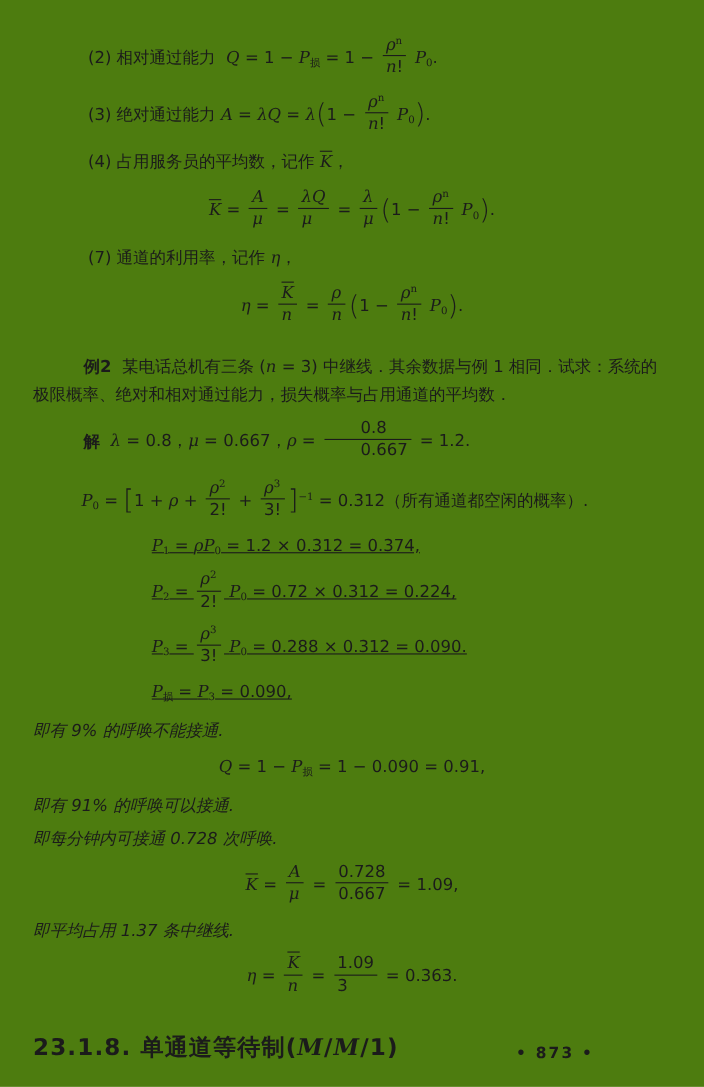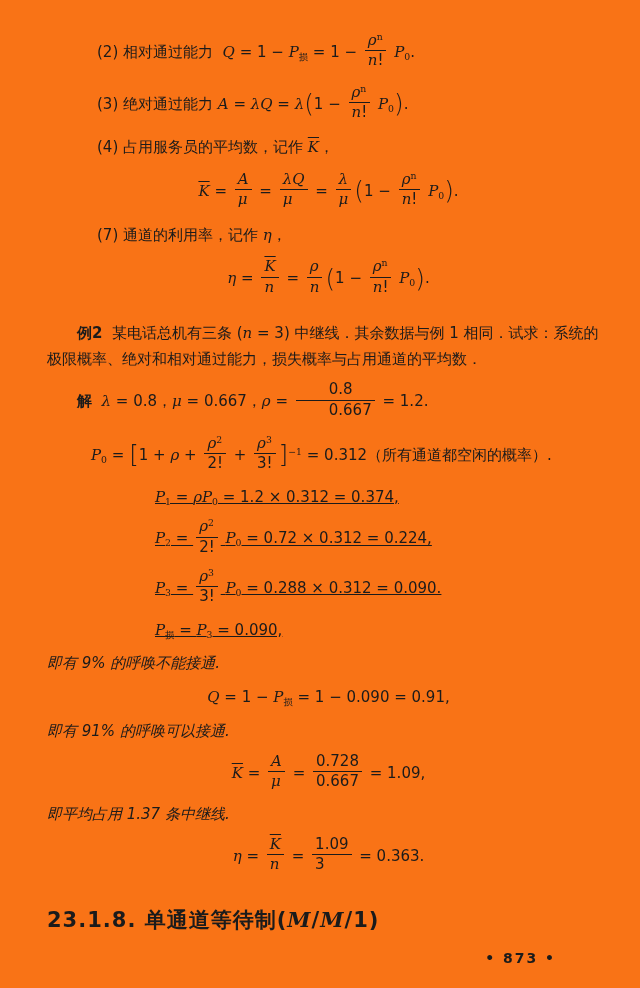--- a/index.html
+++ b/index.html
@@ -4,49 +4,49 @@
 <style>
   html,body{margin:0;padding:0;}
   body{
     width:640px;height:988px;overflow:hidden;
     background:#f4f4f1;
     font-family:"DejaVu Sans","Liberation Sans",sans-serif;
     color:#1b1b1b;
   }
   .page{
     width:640px;height:988px;box-sizing:border-box;
-    background:#f97316;
-    padding:20px 30px 10px 47px;
+    background:#4d7c0f;
+    padding:20px 30px 10px 30px;
     position:relative;
   }
   
   .line{font-size:15px;line-height:1.45;}
   .s-item{margin:14px 0 14px 50px;}
   .s-center{text-align:center;margin:12px 0;}
   .s-left1{margin:16px 0 10px 44px;}
   .s-left2{margin:12px 0 12px 108px;text-decoration:underline;}
   .s-para{margin:9px 0;font-style:italic;}
   .s-indent{margin:11px 0;text-indent:2em;line-height:1.75;}
   .s-heading{font-weight:bold;font-size:21px;margin:30px 0 16px 0;letter-spacing:1px;}
   .s-gap-top{margin-top:22px;}
   
   .tk-txt{white-space:pre-wrap;}
-  .tk-b{font-weight:bold;white-space:pre-wrap;}
+  .tk-b{font-weight:bold;white-space:pre-wrap;margin-left:16px;}
   .tk-var{font-family:"DejaVu Serif","Liberation Serif",serif;font-style:italic;white-space:pre-wrap;}
   .tk-ol{font-family:"DejaVu Serif","Liberation Serif",serif;font-style:italic;text-decoration:overline;}
   .tk-sub{font-size:0.62em;vertical-align:-0.3em;font-family:"DejaVu Serif","Liberation Serif",serif;}
   .tk-sup{font-size:0.62em;vertical-align:0.55em;font-family:"DejaVu Serif","Liberation Serif",serif;}
   .tk-bp{font-size:165%;vertical-align:middle;line-height:0.85;font-weight:300;
          font-family:"DejaVu Sans","Liberation Sans",sans-serif;position:relative;top:-1px;}
   .tk-frac{display:inline-block;vertical-align:middle;text-align:left;margin:0 3px;position:relative;top:-2px;}
   .tk-frac .num{display:block;border-bottom:1.4px solid #1b1b1b;padding:0 3px 1px 3px;line-height:1.15;}
   .tk-frac .den{display:block;padding:1px 3px 0 3px;line-height:1.15;}
   
   .pageno{
-    position:absolute;right:84px;bottom:22px;
+    position:absolute;right:100px;bottom:22px;
     font-size:14px;font-weight:bold;letter-spacing:2px;
   }
 </style>
 </head>
 <body>
 
 <div class="page">
   <div id="doc">
       <div class="line s-item"><span class="tk-txt">(2) 相对通过能力  </span><span class="tk-var">Q</span><span class="tk-txt"> = 1 − </span><span class="tk-var">P</span><span class="tk-sub">损</span><span class="tk-txt"> = 1 − </span><span class="tk-frac"><span class="num"><span class="tk-var">ρ</span><span class="tk-sup">n</span></span><span class="den"><span class="tk-var">n</span><span class="tk-txt">!</span></span></span><span class="tk-txt"> </span><span class="tk-var">P</span><span class="tk-sub">0</span><span class="tk-txt">.</span></div>
       <div class="line s-item"><span class="tk-txt">(3) 绝对通过能力 </span><span class="tk-var">A</span><span class="tk-txt"> = </span><span class="tk-var">λQ</span><span class="tk-txt"> = </span><span class="tk-var">λ</span><span class="tk-bp">(</span><span class="tk-txt">1 − </span><span class="tk-frac"><span class="num"><span class="tk-var">ρ</span><span class="tk-sup">n</span></span><span class="den"><span class="tk-var">n</span><span class="tk-txt">!</span></span></span><span class="tk-txt"> </span><span class="tk-var">P</span><span class="tk-sub">0</span><span class="tk-bp">)</span><span class="tk-txt">.</span></div>
@@ -57,19 +57,20 @@
       <div class="line s-indent s-gap-top"><span class="tk-b">例2</span><span class="tk-txt">  某电话总机有三条 (</span><span class="tk-var">n</span><span class="tk-txt"> = 3) 中继线．其余数据与例 1 相同．试求：系统的极限概率、绝对和相对通过能力，损失概率与占用通道的平均数．</span></div>
       <div class="line s-indent"><span class="tk-b">解</span><span class="tk-txt">  </span><span class="tk-var">λ</span><span class="tk-txt"> = 0.8，</span><span class="tk-var">μ</span><span class="tk-txt"> = 0.667，</span><span class="tk-var">ρ</span><span class="tk-txt"> = </span><span class="tk-frac"><span class="num"><span class="tk-txt">0.8</span></span><span class="den"><span class="tk-txt">0.667</span></span></span><span class="tk-txt"> = 1.2.</span></div>
       <div class="line s-left1"><span class="tk-var">P</span><span class="tk-sub">0</span><span class="tk-txt"> = </span><span class="tk-bp">[</span><span class="tk-txt">1 + </span><span class="tk-var">ρ</span><span class="tk-txt"> + </span><span class="tk-frac"><span class="num"><span class="tk-var">ρ</span><span class="tk-sup">2</span></span><span class="den"><span class="tk-txt">2!</span></span></span><span class="tk-txt"> + </span><span class="tk-frac"><span class="num"><span class="tk-var">ρ</span><span class="tk-sup">3</span></span><span class="den"><span class="tk-txt">3!</span></span></span><span class="tk-bp">]</span><span class="tk-sup">−1</span><span class="tk-txt"> = 0.312（所有通道都空闲的概率）.</span></div>
       <div class="line s-left2"><span class="tk-var">P</span><span class="tk-sub">1</span><span class="tk-txt"> = </span><span class="tk-var">ρP</span><span class="tk-sub">0</span><span class="tk-txt"> = 1.2 × 0.312 = 0.374,</span></div>
       <div class="line s-left2"><span class="tk-var">P</span><span class="tk-sub">2</span><span class="tk-txt"> = </span><span class="tk-frac"><span class="num"><span class="tk-var">ρ</span><span class="tk-sup">2</span></span><span class="den"><span class="tk-txt">2!</span></span></span><span class="tk-txt"> </span><span class="tk-var">P</span><span class="tk-sub">0</span><span class="tk-txt"> = 0.72 × 0.312 = 0.224,</span></div>
       <div class="line s-left2"><span class="tk-var">P</span><span class="tk-sub">3</span><span class="tk-txt"> = </span><span class="tk-frac"><span class="num"><span class="tk-var">ρ</span><span class="tk-sup">3</span></span><span class="den"><span class="tk-txt">3!</span></span></span><span class="tk-txt"> </span><span class="tk-var">P</span><span class="tk-sub">0</span><span class="tk-txt"> = 0.288 × 0.312 = 0.090.</span></div>
       <div class="line s-left2"><span class="tk-var">P</span><span class="tk-sub">损</span><span class="tk-txt"> = </span><span class="tk-var">P</span><span class="tk-sub">3</span><span class="tk-txt"> = 0.090,</span></div>
       <div class="line s-para"><span class="tk-txt">即有 9% 的呼唤不能接通.</span></div>
       <div class="line s-center"><span class="tk-var">Q</span><span class="tk-txt"> = 1 − </span><span class="tk-var">P</span><span class="tk-sub">损</span><span class="tk-txt"> = 1 − 0.090 = 0.91,</span></div>
       <div class="line s-para"><span class="tk-txt">即有 91% 的呼唤可以接通.</span></div>
+      <div class="line s-para"><span class="tk-txt">即每分钟内可接通 0.728 次呼唤.</span></div>
       <div class="line s-center"><span class="tk-ol">K</span><span class="tk-txt"> = </span><span class="tk-frac"><span class="num"><span class="tk-var">A</span></span><span class="den"><span class="tk-var">μ</span></span></span><span class="tk-txt"> = </span><span class="tk-frac"><span class="num"><span class="tk-txt">0.728</span></span><span class="den"><span class="tk-txt">0.667</span></span></span><span class="tk-txt"> = 1.09,</span></div>
       <div class="line s-para"><span class="tk-txt">即平均占用 1.37 条中继线.</span></div>
       <div class="line s-center"><span class="tk-var">η</span><span class="tk-txt"> = </span><span class="tk-frac"><span class="num"><span class="tk-ol">K</span></span><span class="den"><span class="tk-var">n</span></span></span><span class="tk-txt"> = </span><span class="tk-frac"><span class="num"><span class="tk-txt">1.09</span></span><span class="den"><span class="tk-txt">3</span></span></span><span class="tk-txt"> = 0.363.</span></div>
       <div class="line s-heading"><span class="tk-txt">23.1.8. 单通道等待制(</span><span class="tk-var">M</span><span class="tk-txt">/</span><span class="tk-var">M</span><span class="tk-txt">/1)</span></div>
     </div>
   <div class="pageno">• 873 •</div>
 </div>
 
 </body></html>

